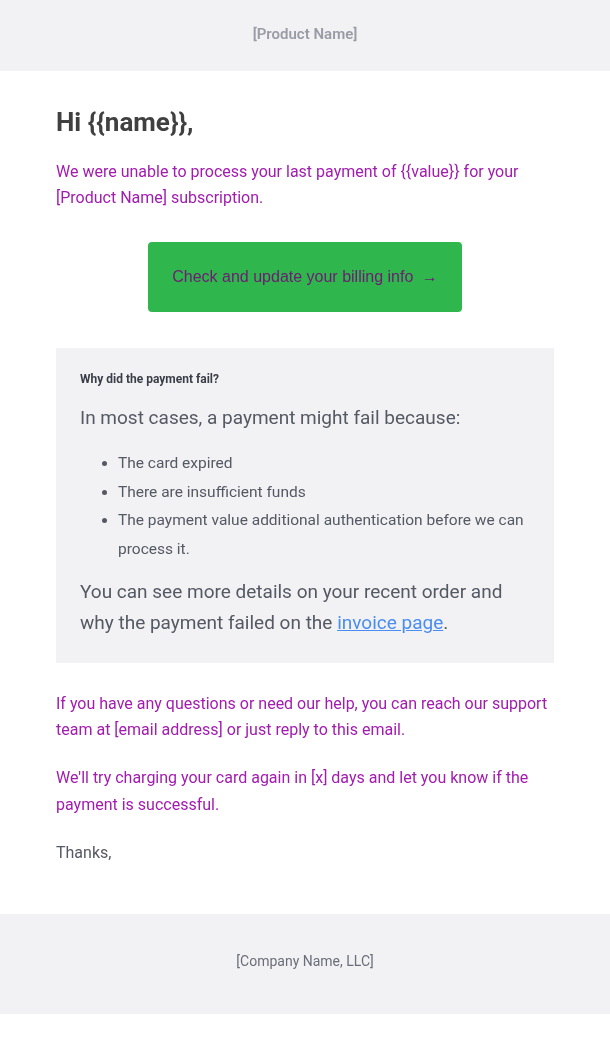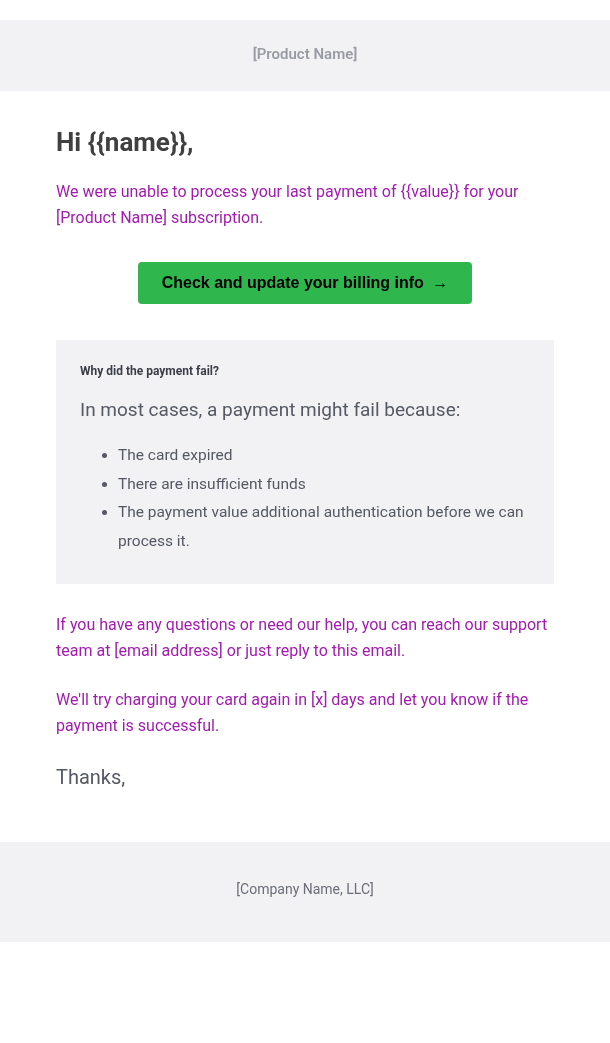--- a/index.html
+++ b/index.html
@@ -10,21 +10,20 @@
     body {
       font-family: -apple-system, BlinkMacSystemFont, "Segoe UI", Roboto, "Helvetica Neue", Arial, sans-serif;
       background: #ffffff;
       color: #555963;
       width: 610px;
     }
     .header-bar {
       background: #f2f2f5;
       padding: 24px 0 28px 0;
       text-align: center;
-      margin-top: 20px;
     }
     .header-title {
       color: #9a9ca5;
       font-weight: 600;
       font-size: 15px;
     }
     .body-content {
       padding: 36px 56px 48px 56px;
     }
     .greeting {
@@ -39,24 +38,24 @@
       color: #a21caf;
       margin-bottom: 22px;
     }
     .cta-wrap {
       text-align: center;
       margin: 30px 0 36px 0;
     }
     .cta-button {
       display: inline-block;
       background: #2fb74e;
-      color: #000000;
+      color: #701a75;
       font-size: 16px;
-      font-weight: 700;
-      padding: 12px 24px;
+      font-weight: 400;
+      padding: 26px 24px;
       border: none;
       border-radius: 4px;
       cursor: pointer;
     }
     .cta-arrow {
       margin-left: 4px;
     }
     .info-box {
       background: #f2f2f5;
       padding: 24px 24px 24px 24px;
@@ -70,34 +69,34 @@
     }
     .info-para {
       font-size: 19px;
       line-height: 1.65;
       color: #555963;
       margin-bottom: 16px;
     }
     .info-list {
       list-style: disc;
       padding-left: 38px;
-      margin-bottom: 4px;
+      margin-bottom: 12px;
     }
     .info-list li {
       font-size: 15.5px;
       line-height: 1.85;
       color: #555963;
     }
     .link {
       color: #4a8df0;
       text-decoration: underline;
       cursor: pointer;
     }
     .signoff {
-      font-size: 20px;
+      font-size: 16px;
       line-height: 1.65;
       color: #555963;
     }
     .footer-bar {
       background: #f2f2f5;
       padding: 36px 0 40px 0;
       text-align: center;
     }
     .footer-line {
       font-size: 14px;
@@ -127,20 +126,23 @@
   </div>
 
   <div class="info-box">
     <div class="info-title">Why did the payment fail?</div>
     <p class="info-para">In most cases, a payment might fail because:</p>
     <ul class="info-list">
       <li>The card expired</li>
       <li>There are insufficient funds</li>
       <li>The payment value additional authentication before we can process it.</li>
     </ul>
+    <p class="info-para" style="margin-bottom:0;">
+      <span>You can see more details on your recent order and why the payment failed on the </span><a class="link">invoice page</a><span>.</span>
+    </p>
   </div>
 
   <p class="para">If you have any questions or need our help, you can reach our support team at [email address] or just reply to this email.</p>
 
   <p class="para">We'll try charging your card again in [x] days and let you know if the payment is successful.</p>
 
   <p class="signoff">
     <span>Thanks,</span><br>
   </p>
 

